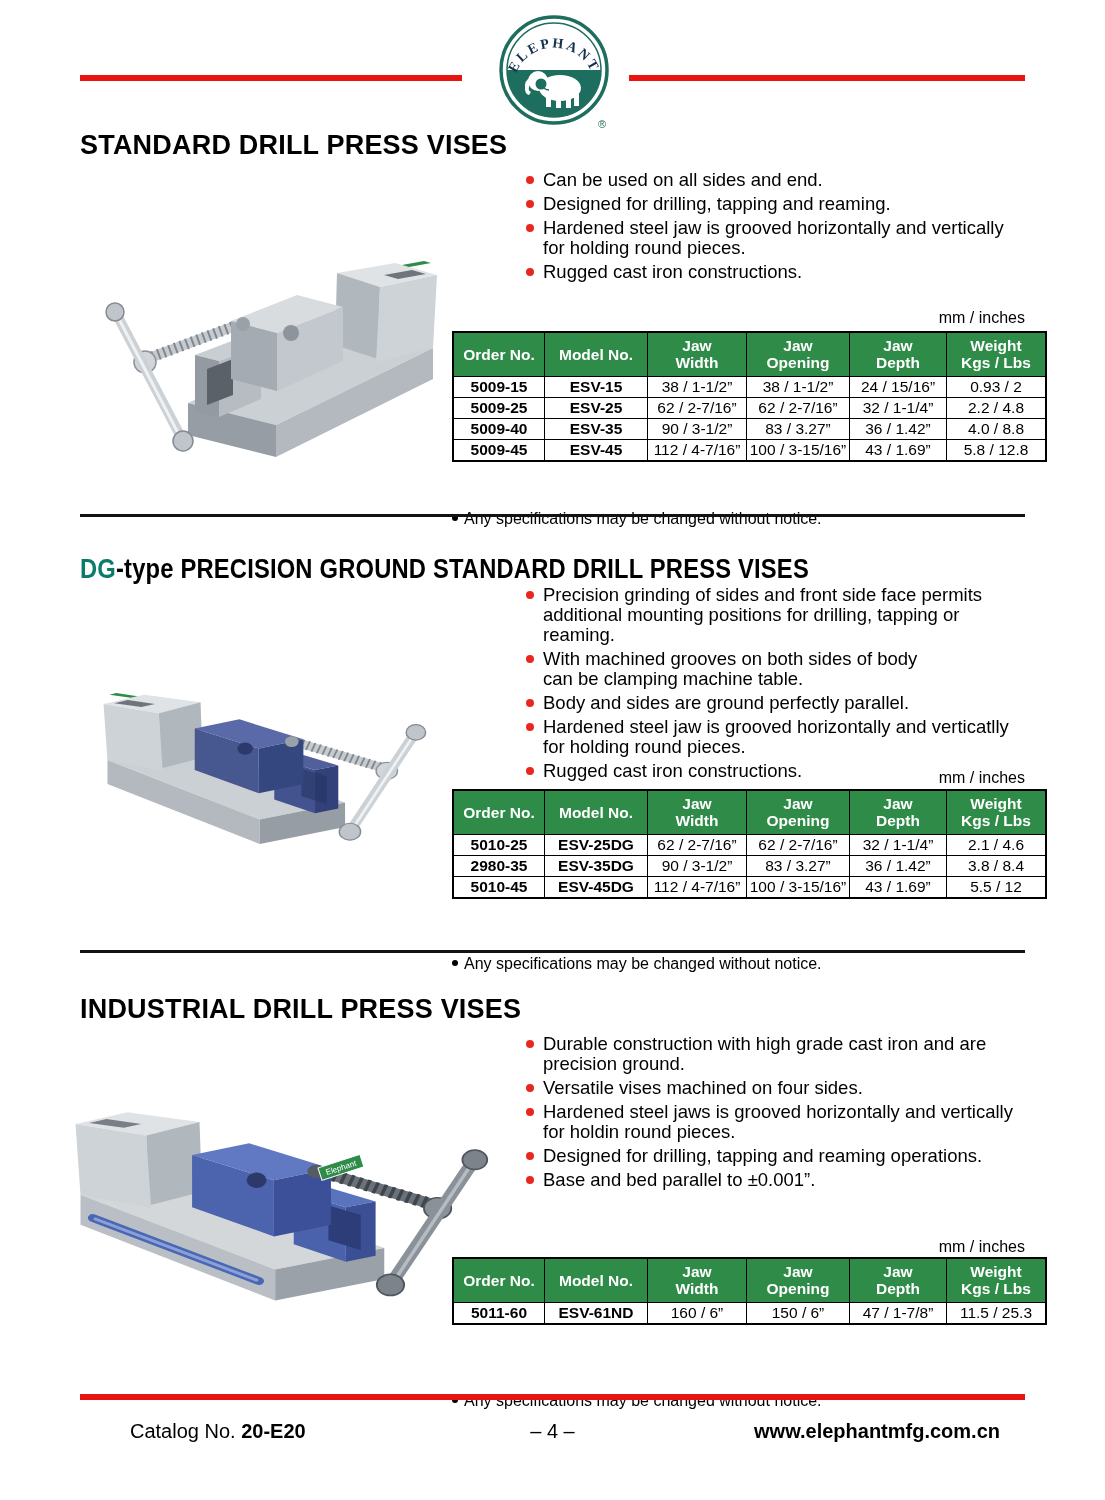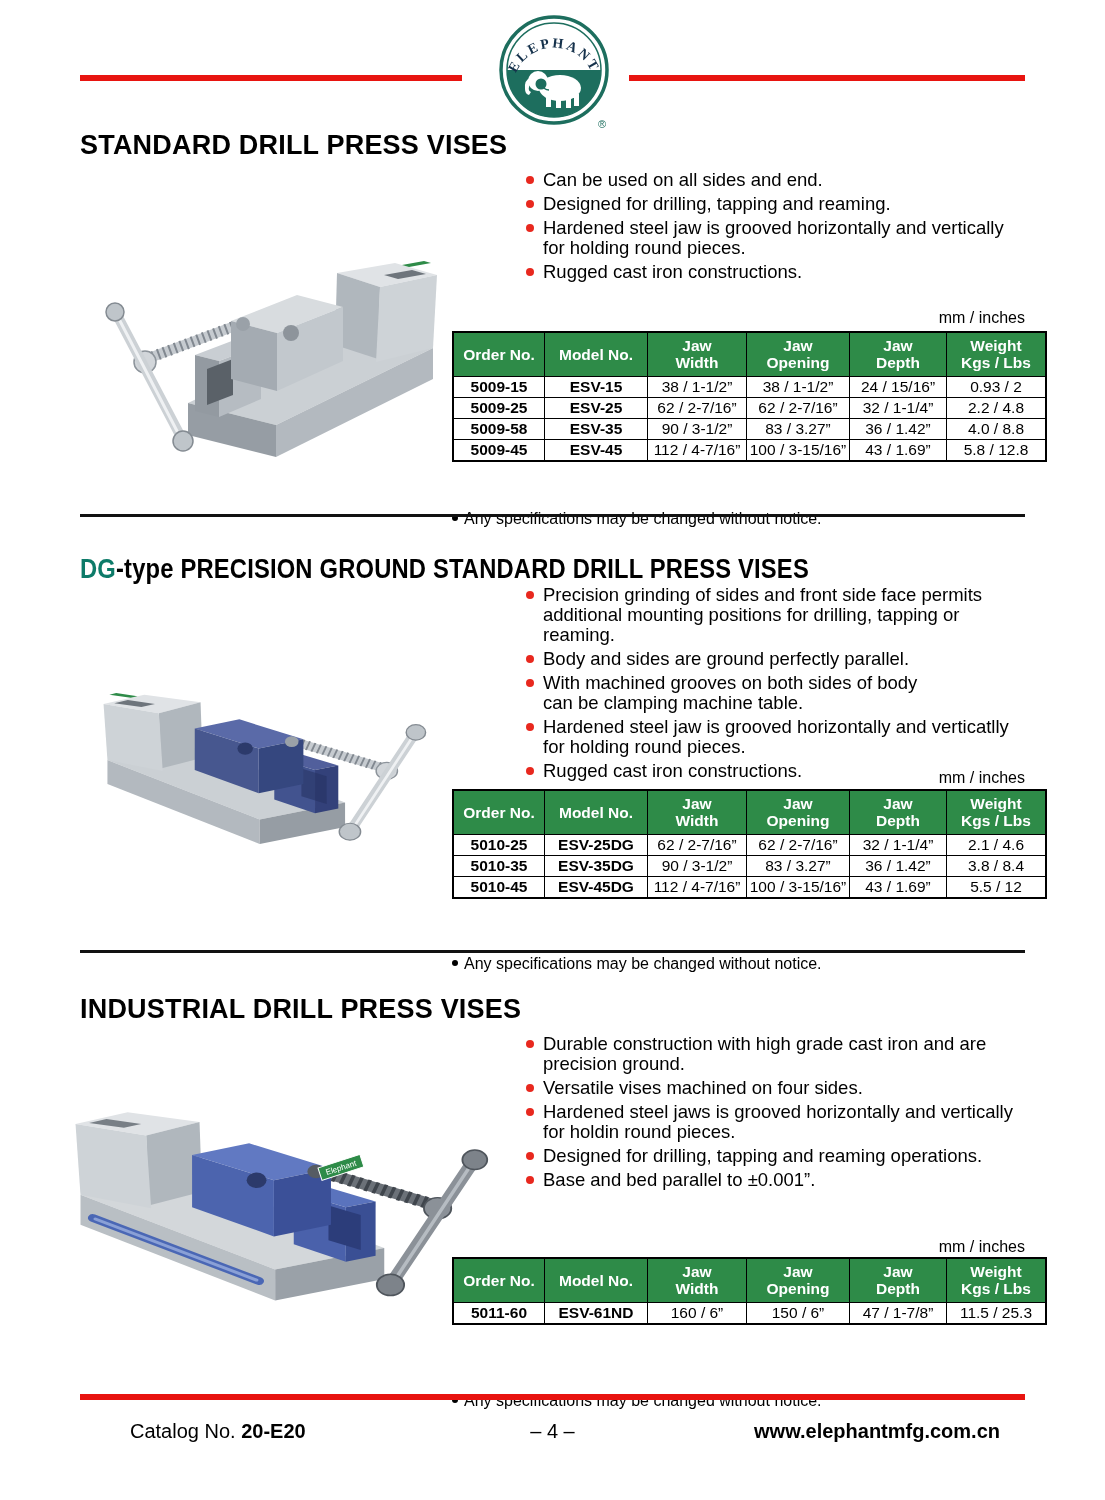--- a/index.html
+++ b/index.html
@@ -144,21 +144,21 @@
         </tr>
         <tr>
           <td>5009-25</td>
           <td>ESV-25</td>
           <td>62 / 2-7/16”</td>
           <td>62 / 2-7/16”</td>
           <td>32 / 1-1/4”</td>
           <td>2.2 / 4.8</td>
         </tr>
         <tr>
-          <td>5009-58</td>
+          <td>5009-40</td>
           <td>ESV-35</td>
           <td>90 / 3-1/2”</td>
           <td>83 / 3.27”</td>
           <td>36 / 1.42”</td>
           <td>4.0 / 8.8</td>
         </tr>
         <tr>
           <td>5009-45</td>
           <td>ESV-45</td>
           <td>112 / 4-7/16”</td>
@@ -174,24 +174,24 @@
   <div class="divider" style="top:514px;"></div>
 
   <h2 class="sec-title condensed" style="top:532px;"><span class="accent">DG</span><span>-type PRECISION GROUND STANDARD DRILL PRESS VISES</span></h2>
 
   <ul class="bullets" style="top:577px;">
 
       <li><span class="dot"></span><span class="btext">Precision grinding of sides and front side face permits
 additional mounting positions for drilling, tapping or
 reaming.</span></li>
 
-      <li><span class="dot"></span><span class="btext">Body and sides are ground perfectly parallel.</span></li>
-
       <li><span class="dot"></span><span class="btext">With machined grooves on both sides of body
 can be clamping machine table.</span></li>
+
+      <li><span class="dot"></span><span class="btext">Body and sides are ground perfectly parallel.</span></li>
 
       <li><span class="dot"></span><span class="btext">Hardened steel jaw is grooved horizontally and verticatlly
 for holding round pieces.</span></li>
 
       <li><span class="dot"></span><span class="btext">Rugged cast iron constructions.</span></li>
     </ul>
 
   <div class="prod" style="left:95px;top:650px;">
     <svg width="350" height="230" viewBox="0 0 350 230">
       <g transform="translate(350,0) scale(-1,1)">
@@ -245,21 +245,21 @@
     <tbody>
         <tr>
           <td>5010-25</td>
           <td>ESV-25DG</td>
           <td>62 / 2-7/16”</td>
           <td>62 / 2-7/16”</td>
           <td>32 / 1-1/4”</td>
           <td>2.1 / 4.6</td>
         </tr>
         <tr>
-          <td>5010-35</td>
+          <td>2980-35</td>
           <td>ESV-35DG</td>
           <td>90 / 3-1/2”</td>
           <td>83 / 3.27”</td>
           <td>36 / 1.42”</td>
           <td>3.8 / 8.4</td>
         </tr>
         <tr>
           <td>5010-45</td>
           <td>ESV-45DG</td>
           <td>112 / 4-7/16”</td>

